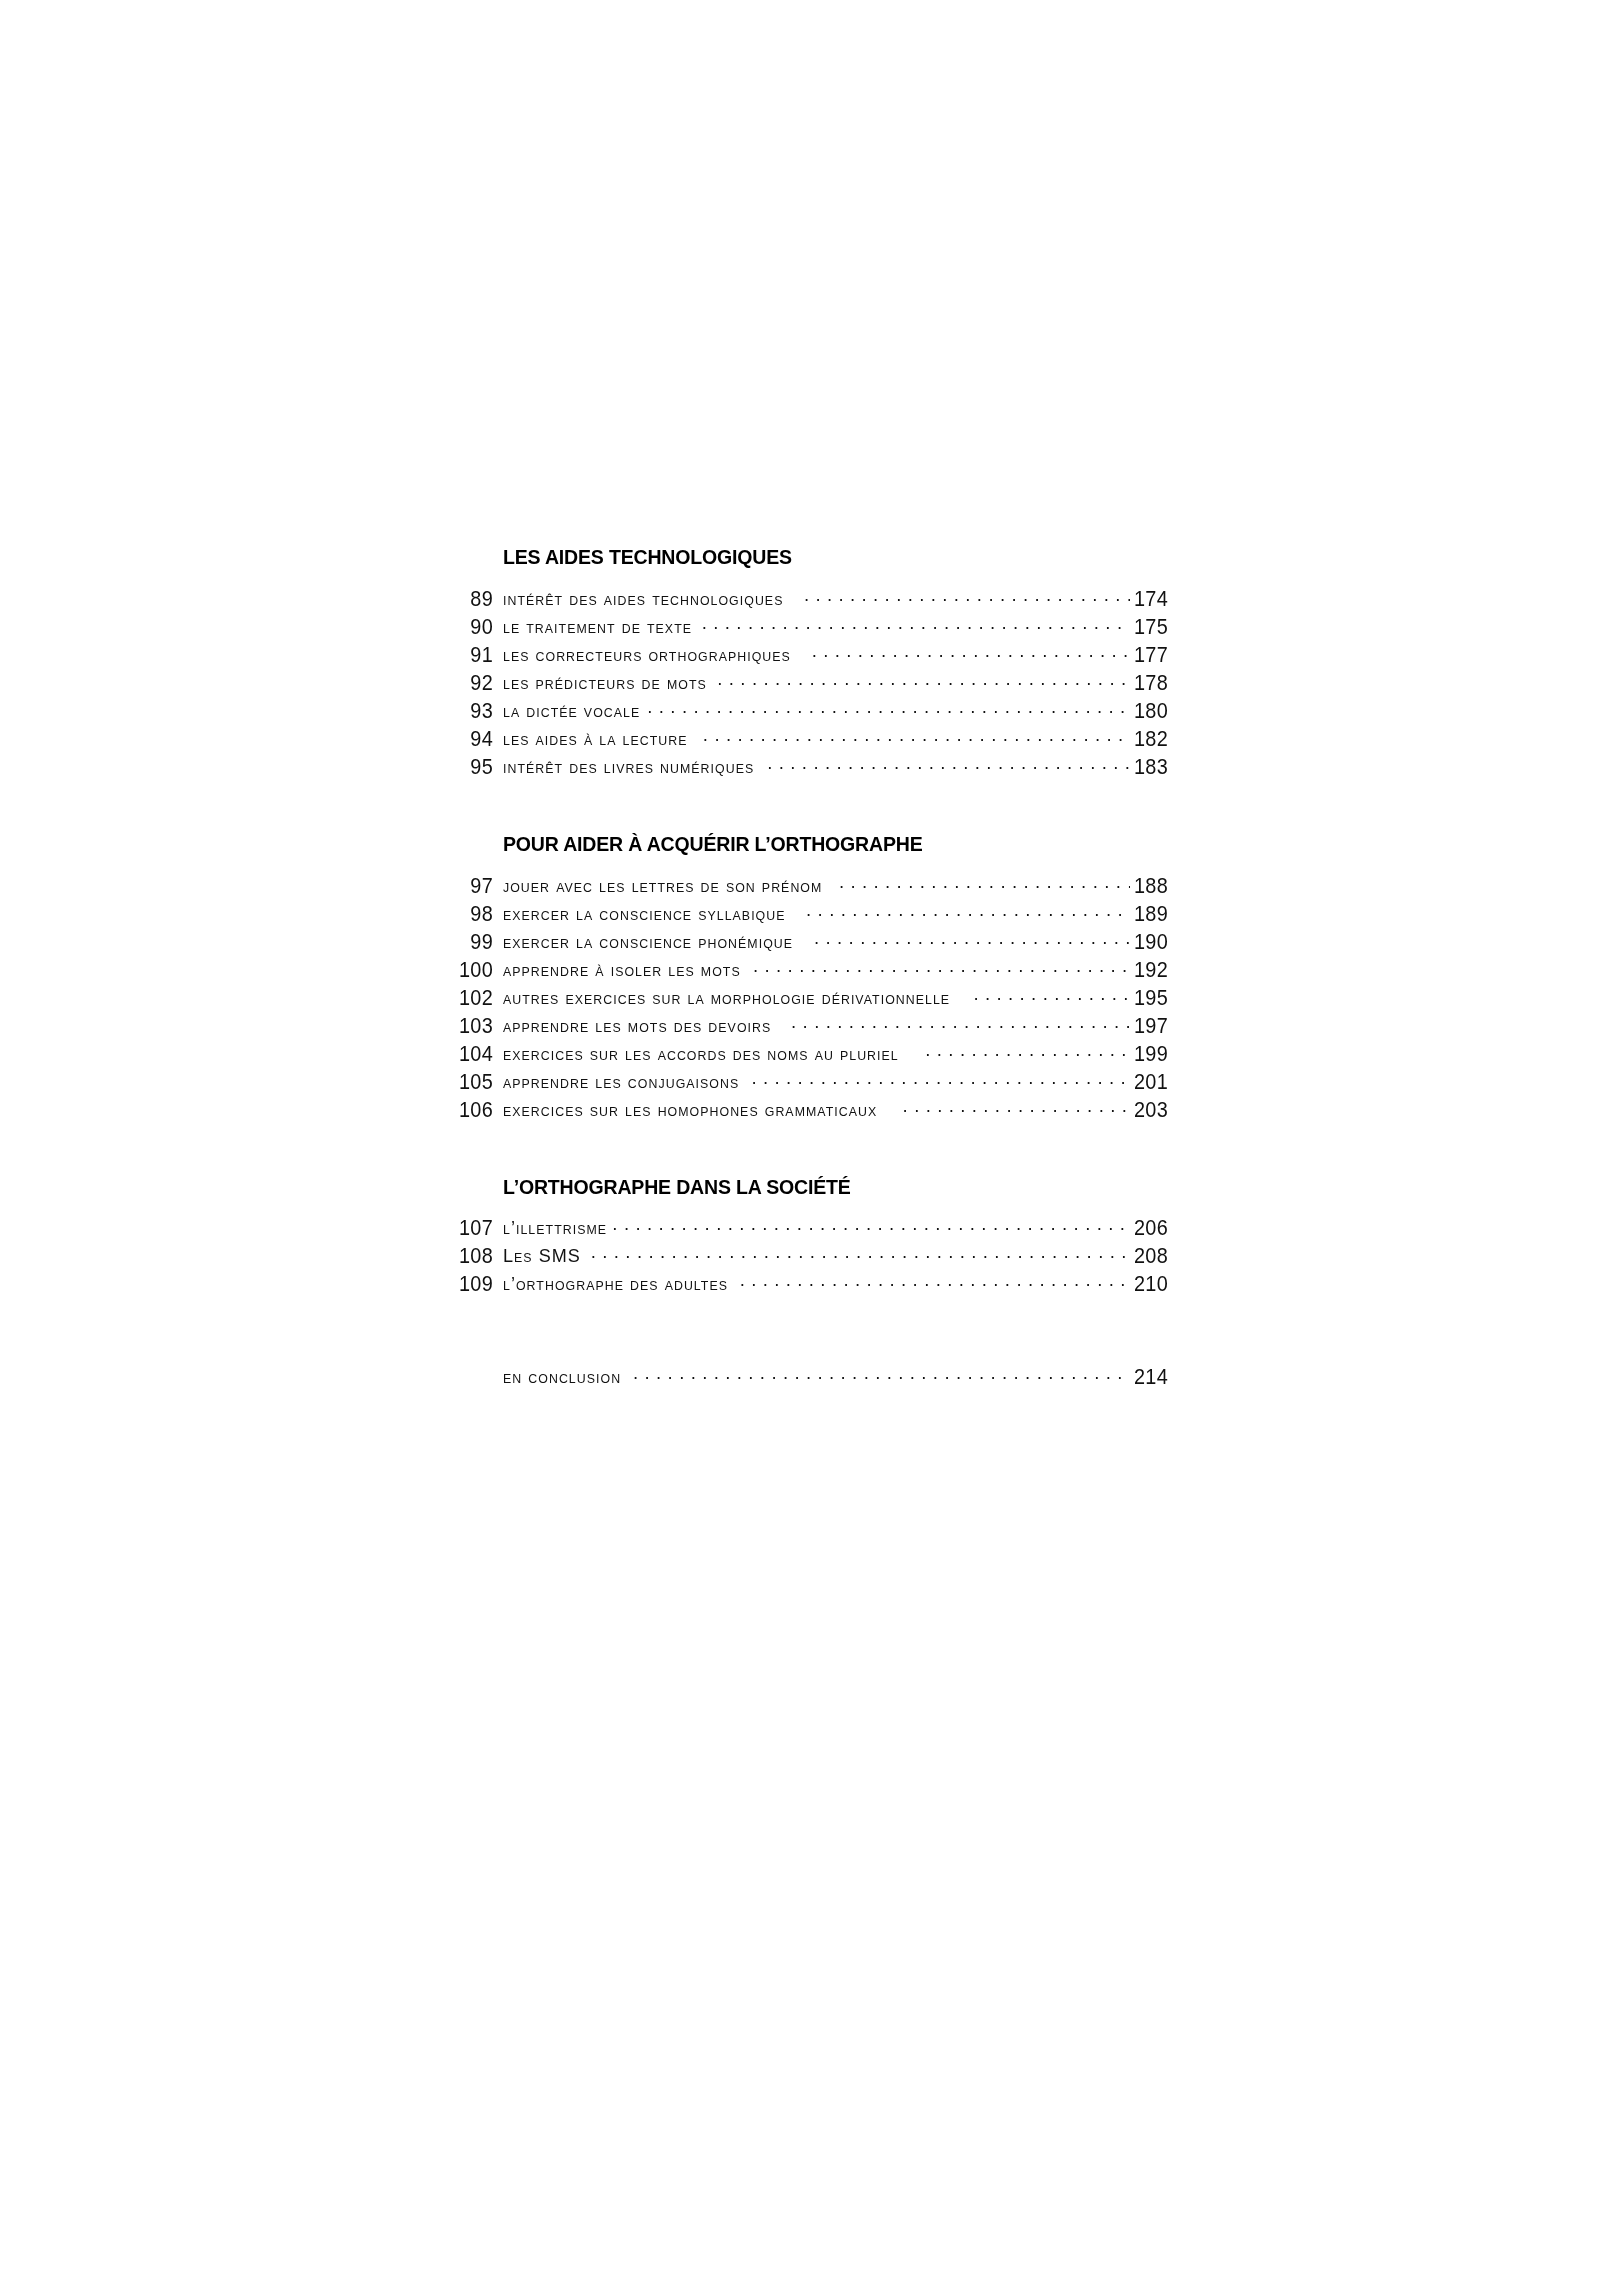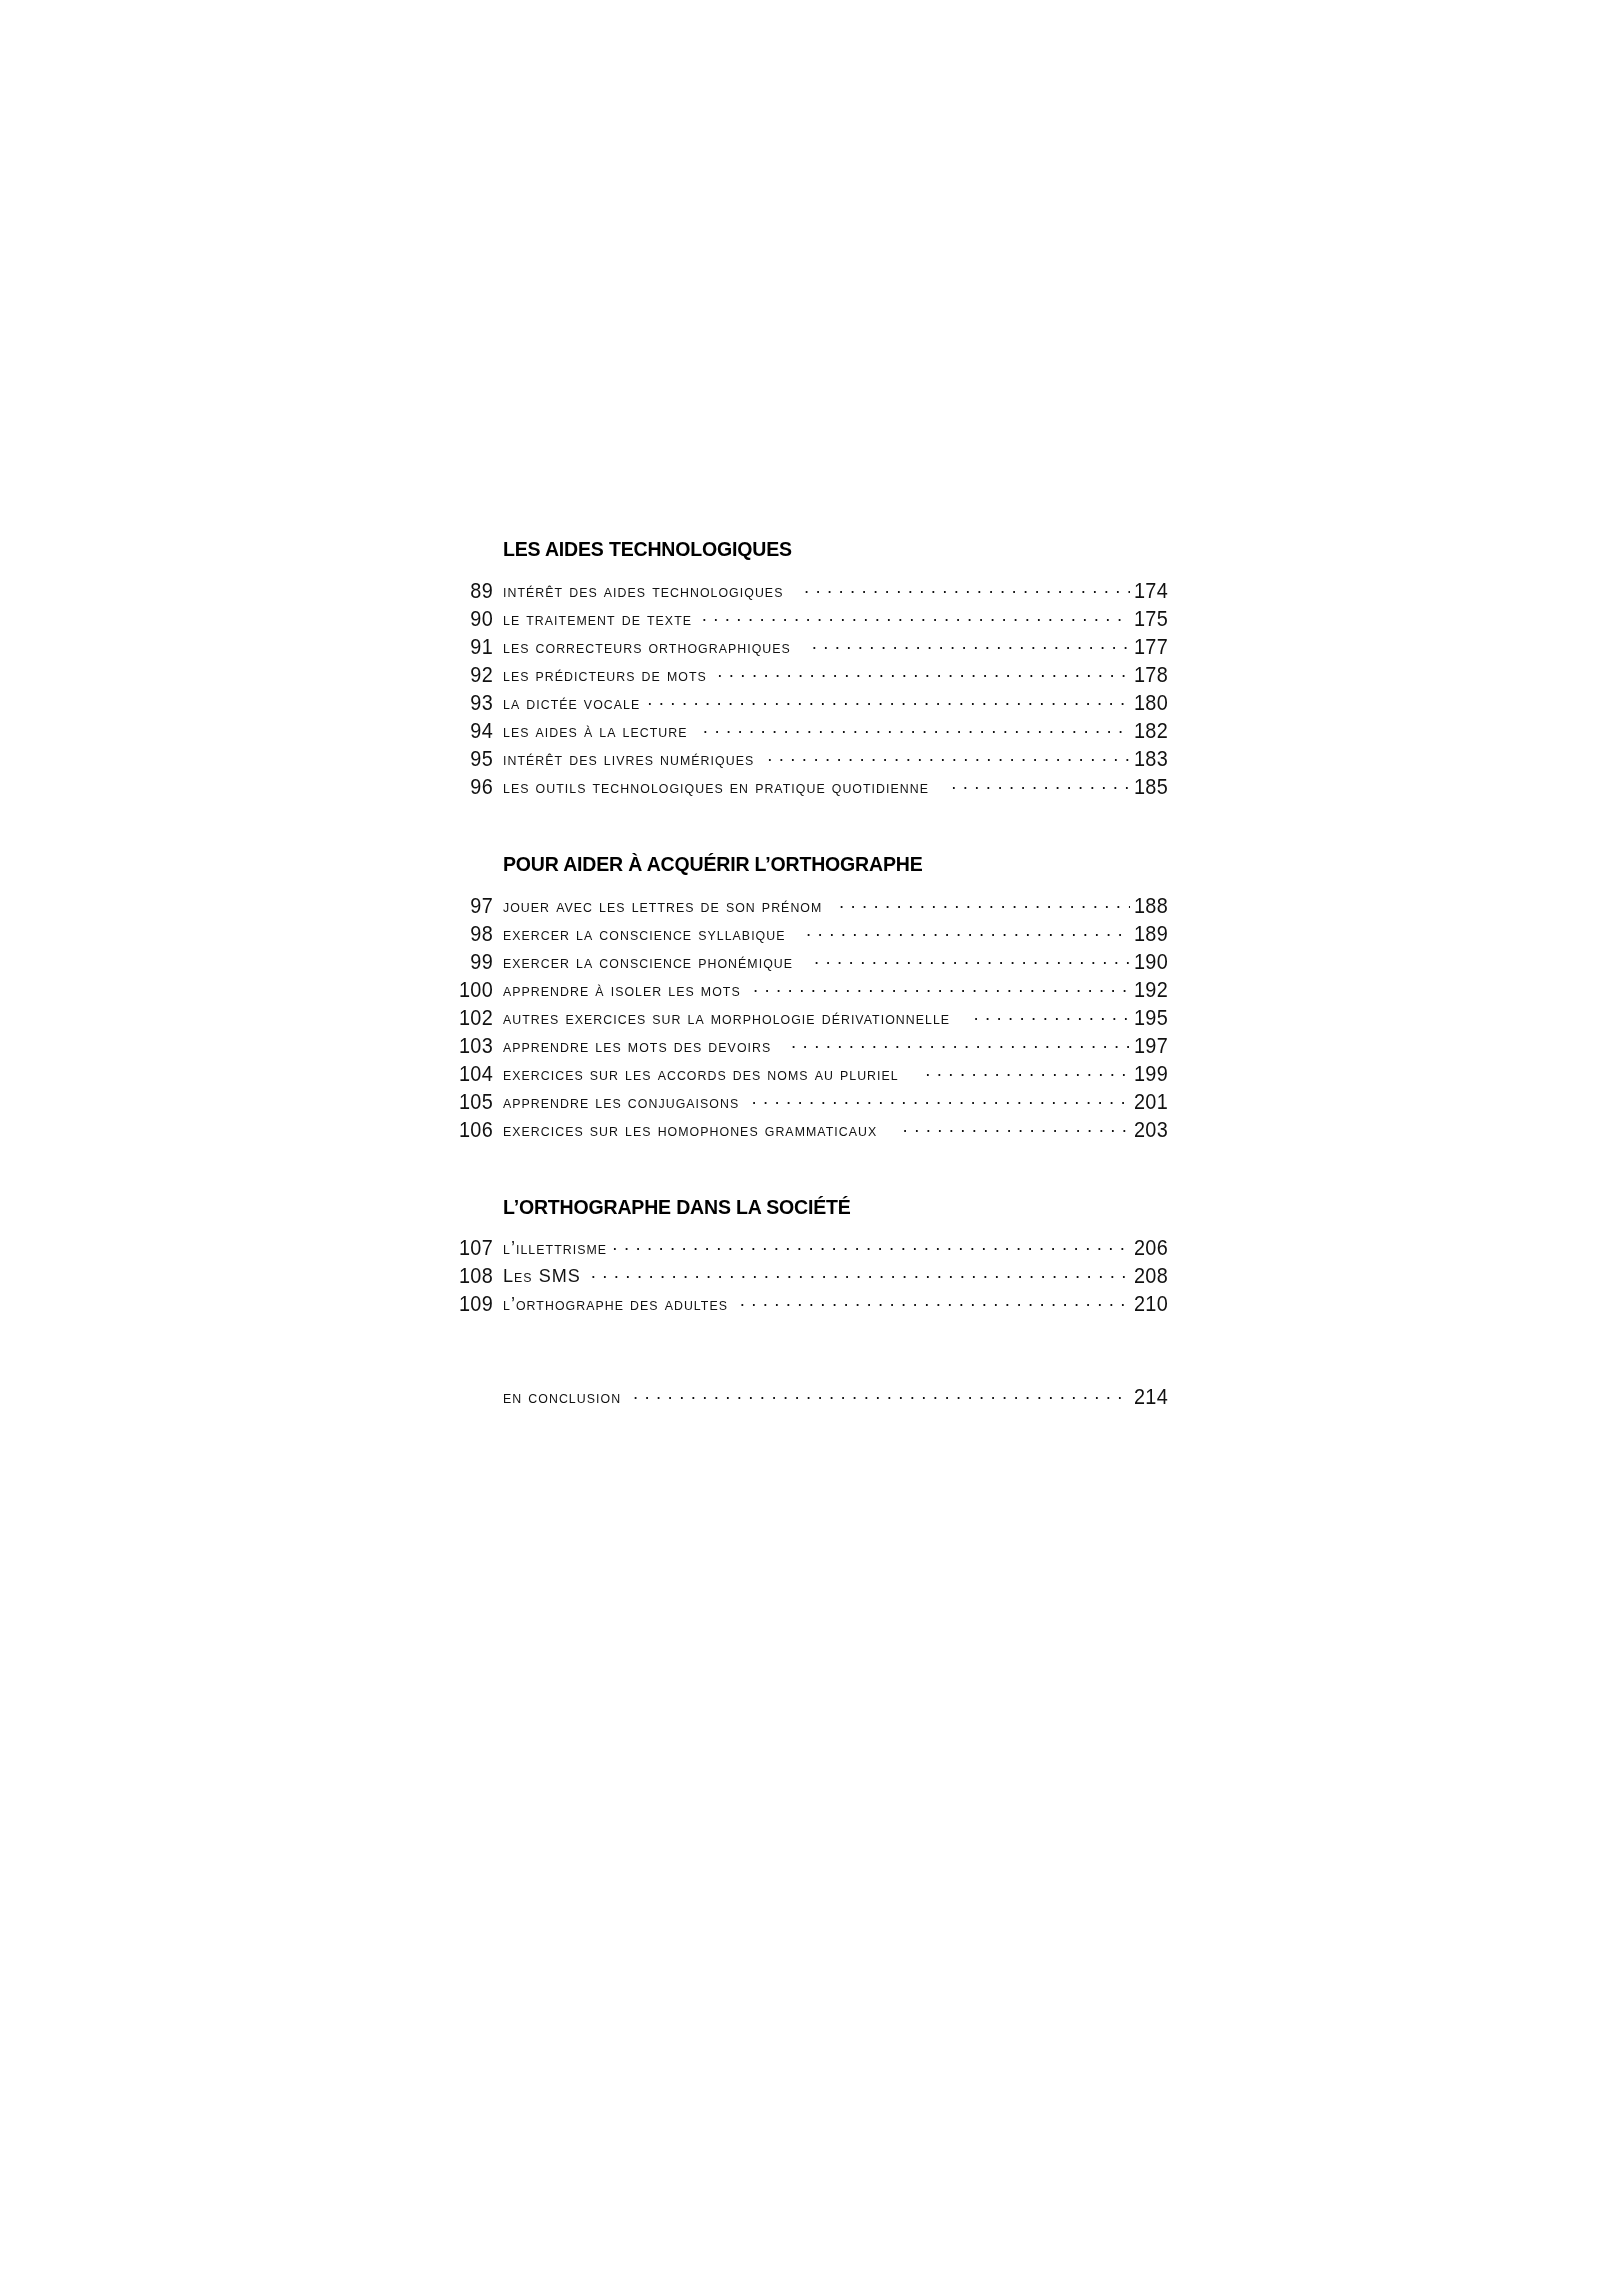--- a/index.html
+++ b/index.html
@@ -12,21 +12,21 @@
     height: 2293px;
     position: relative;
     font-family: "Liberation Sans", sans-serif;
     color: #111111;
     overflow: hidden;
   }
 
   #toc-page {
     position: absolute;
     left: 0;
-    top: 0;
+    top: 8px;
     width: 1620px;
     height: 2155px;
     background: #ffffff;
   }
 
   
   .toc-body {
     position: absolute;
     left: 436px;
     top: 537px;
@@ -181,26 +181,20 @@
           <span class="entry-page">182</span>
         </div>
 
         <div class="entry">
           <span class="entry-num">95</span>
           <span class="entry-title">Intérêt des livres numériques</span>
           <span class="leader tight"></span>
           <span class="entry-page">183</span>
         </div>
 
-        <div class="entry">
-          <span class="entry-num">96</span>
-          <span class="entry-title">Les outils technologiques en pratique quotidienne</span>
-          <span class="leader tight"></span>
-          <span class="entry-page">185</span>
-        </div>
 
       </div>
     </div>
 
     <div class="gap-after-section"></div>
 
     <div class="section">
       <div class="section-heading">POUR AIDER À ACQUÉRIR L’ORTHOGRAPHE</div>
       <div class="entries">
 

